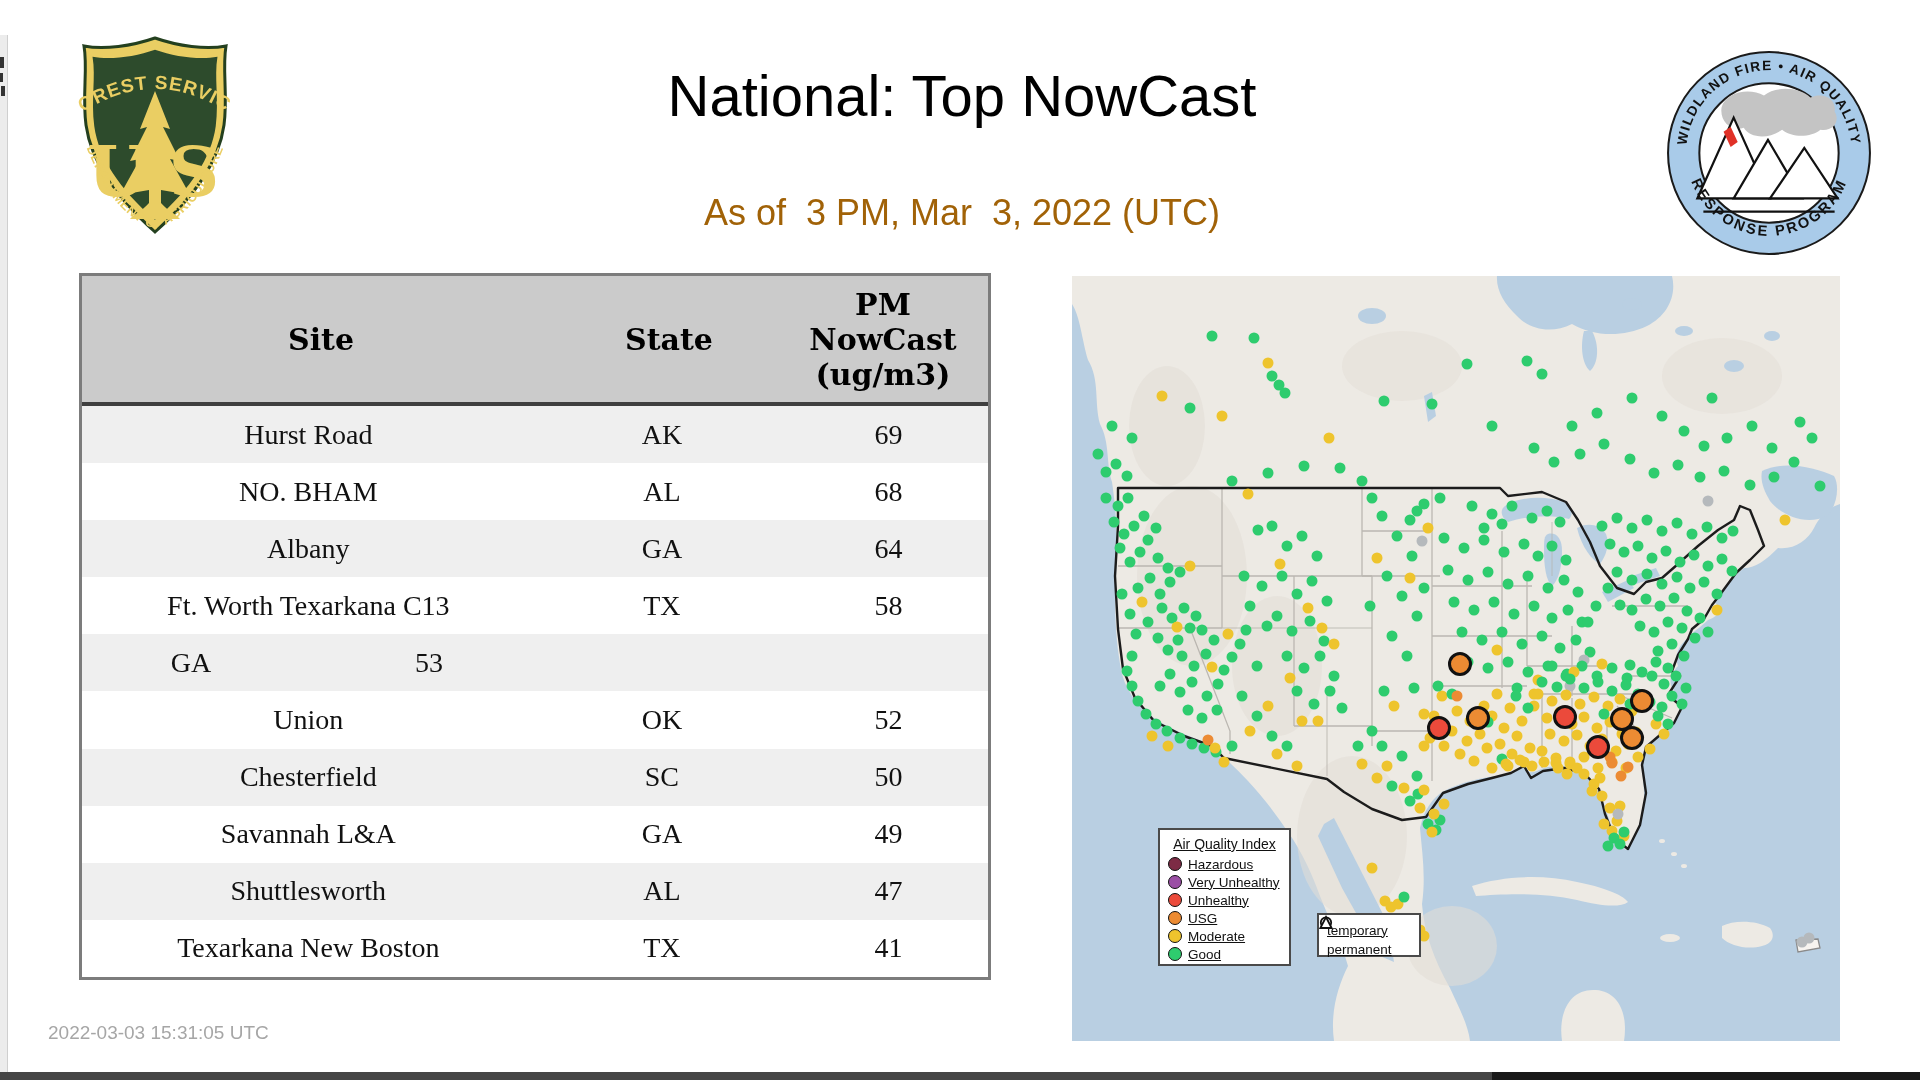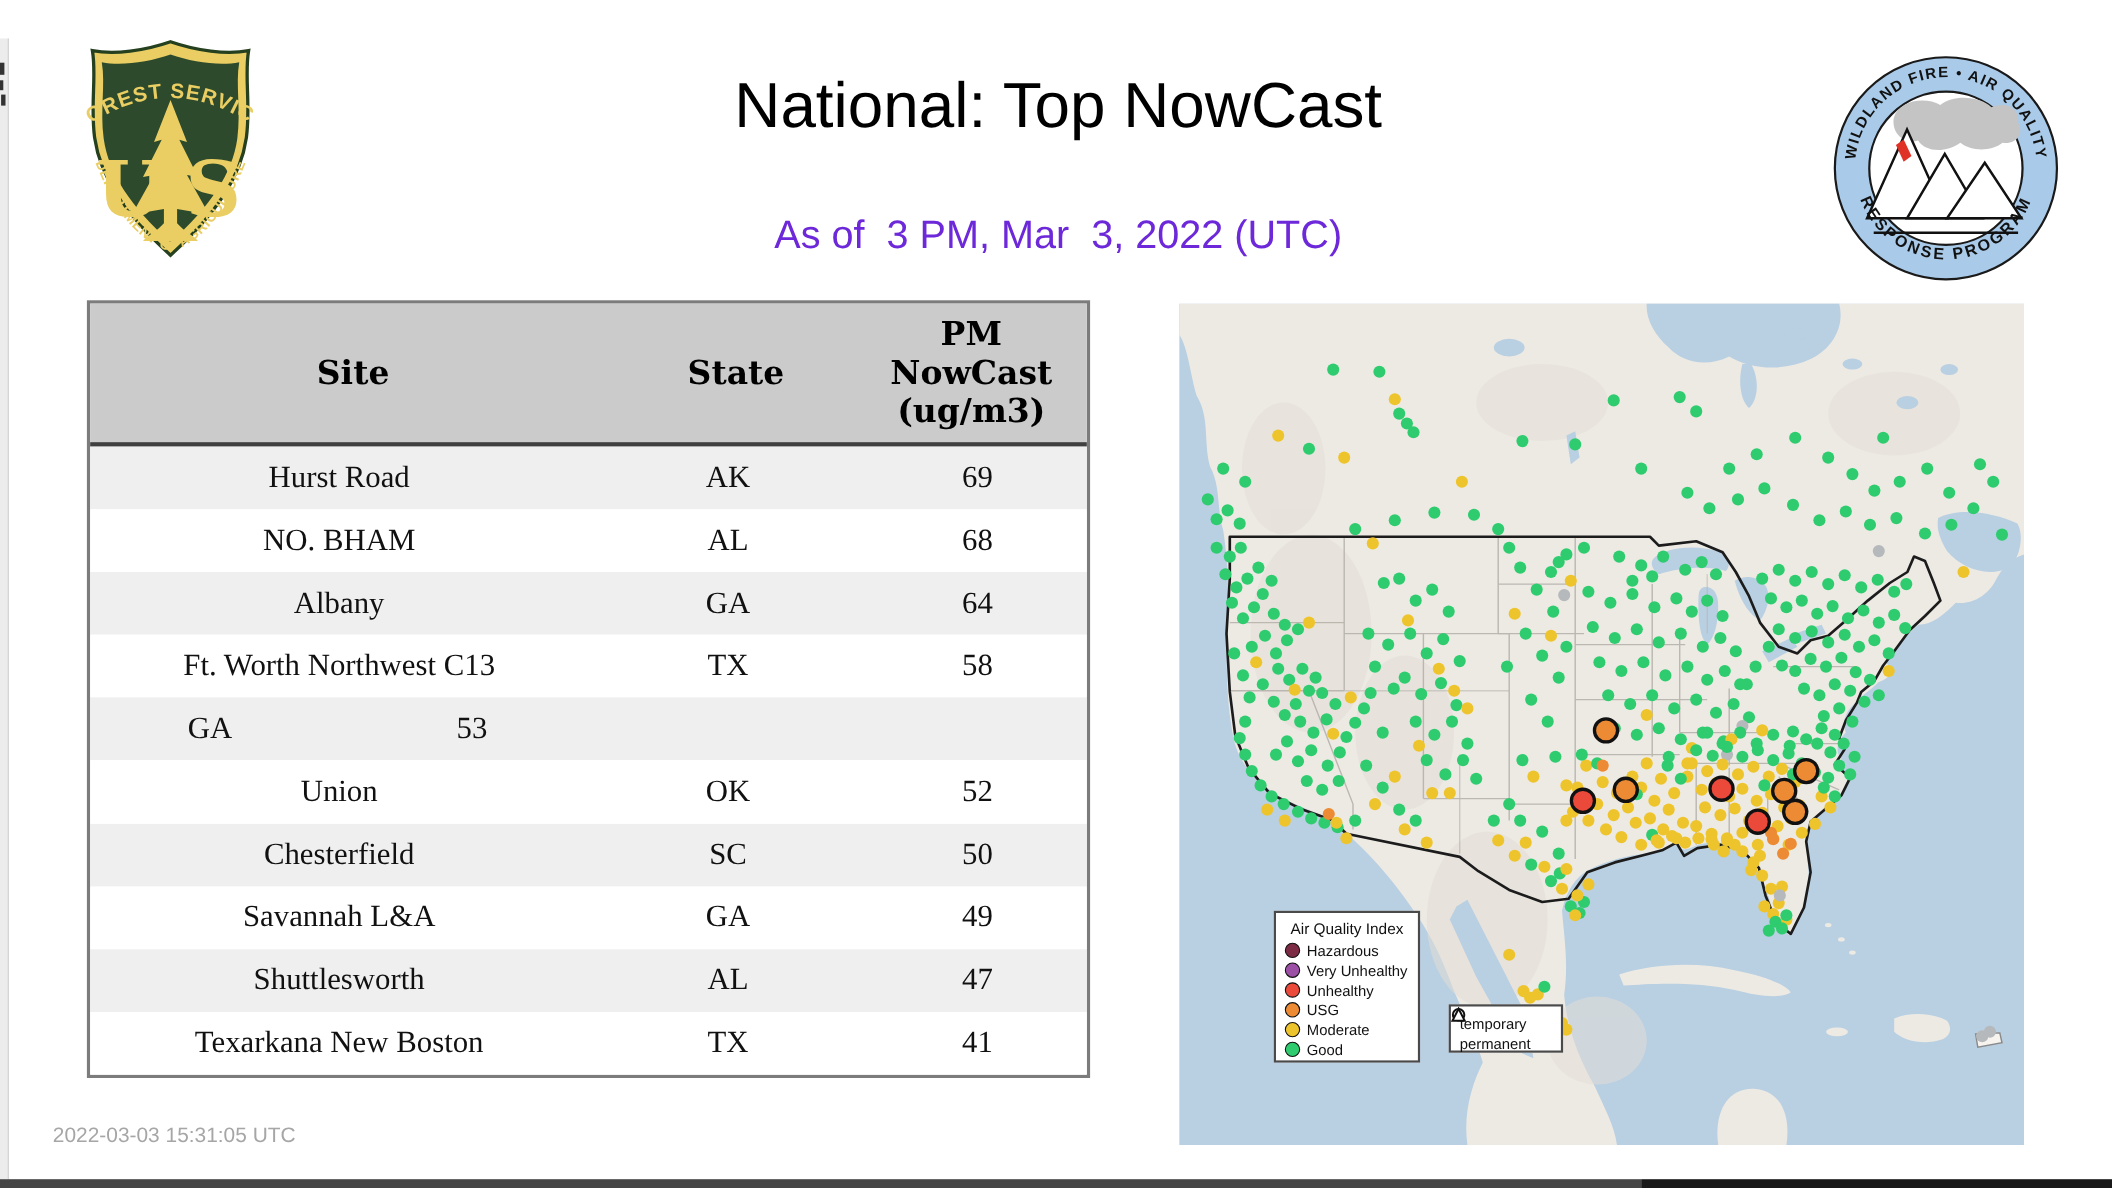--- a/index.html
+++ b/index.html
@@ -5,38 +5,38 @@
   html,body{margin:0;padding:0;}
   body{width:1920px;height:1080px;position:relative;background:#ffffff;overflow:hidden;
        font-family:"Liberation Sans",sans-serif;}
   
   .edge-strip{position:absolute;left:0;top:35px;width:7px;height:1037px;background:#ececec;border-right:1px solid #cfcfcf;}
   .edge-mark{position:absolute;background:#333;}
   
   .title{position:absolute;left:482px;top:62px;width:960px;text-align:center;
          font-size:58px;color:#000;letter-spacing:0px;}
   .subtitle{position:absolute;left:482px;top:192px;width:960px;text-align:center;
-            font-size:36px;color:#6d28d9;white-space:pre;}
+            font-size:36px;color:#a16207;white-space:pre;}
   
   .tbl{position:absolute;left:79px;top:273px;width:912px;height:707px;
        border:3px solid #7c7c7c;box-sizing:border-box;display:flex;flex-direction:column;
        font-family:"Liberation Serif",serif;}
   .thead{height:130px;flex:none;background:#cbcbcb;border-bottom:4px solid #3f3f3f;
          display:flex;align-items:center;box-sizing:border-box;
          font-family:"DejaVu Serif",serif;font-weight:bold;font-size:30px;color:#000;}
   .tbody{flex:1;display:flex;flex-direction:column;}
   .trow{flex:1;display:flex;align-items:center;background:#efefef;font-size:28px;color:#111;gap:24px;}
   .trow.even{background:#ffffff;}
   .tcell{text-align:center;}
   .c0{width:478px;} .c1{width:218px;} .c2{width:210px;}
   .pm-lines{display:flex;flex-direction:column;line-height:35px;text-align:center;}
   
   .map{position:absolute;left:1072px;top:276px;width:768px;height:765px;}
   .map svg{position:absolute;left:0;top:0;}
-  .legend{position:absolute;background:#ffffff;border:2px solid #4a4a4a;box-sizing:border-box;color:#111;}
+  .legend{position:absolute;background:#ffffff;border:2px solid #4a4a4a;box-sizing:border-box;color:#111;text-decoration:underline;}
   .legend.aqi{left:86px;top:552px;width:133px;height:138px;padding:5px 0 0 8px;}
   .legend.aqi .ltitle{font-size:14px;text-align:center;margin:1px 8px 4px 0;}
   .lrow{display:flex;align-items:center;height:16px;margin-bottom:2px;}
   .lsw{width:12px;height:12px;border-radius:50%;border:1.5px solid #111;margin-right:6px;flex:none;}
   .lrow span:last-child{font-size:13.5px;white-space:nowrap;}
   .legend.markers{left:245px;top:637px;width:104px;height:44px;padding:6px 0 0 8px;}
   .legend.markers .lrow{height:18px;margin-bottom:1px;}
   .mk{width:14px;height:15px;margin-right:5px;flex:none;}
   
   .stamp{position:absolute;left:48px;top:1022px;font-size:19px;color:#a6a6a6;}
@@ -118,21 +118,21 @@
         <div class="tcell c0">NO. BHAM</div>
         <div class="tcell c1">AL</div>
         <div class="tcell c2">68</div>
       </div>
       <div class="trow">
         <div class="tcell c0">Albany</div>
         <div class="tcell c1">GA</div>
         <div class="tcell c2">64</div>
       </div>
       <div class="trow even">
-        <div class="tcell c0">Ft. Worth Northwest C13</div>
+        <div class="tcell c0">Ft. Worth Texarkana C13</div>
         <div class="tcell c1">TX</div>
         <div class="tcell c2">58</div>
       </div>
       <div class="trow">
         <div class="tcell c1">GA</div>
         <div class="tcell c2">53</div>
       </div>
       <div class="trow even">
         <div class="tcell c0">Union</div>
         <div class="tcell c1">OK</div>

